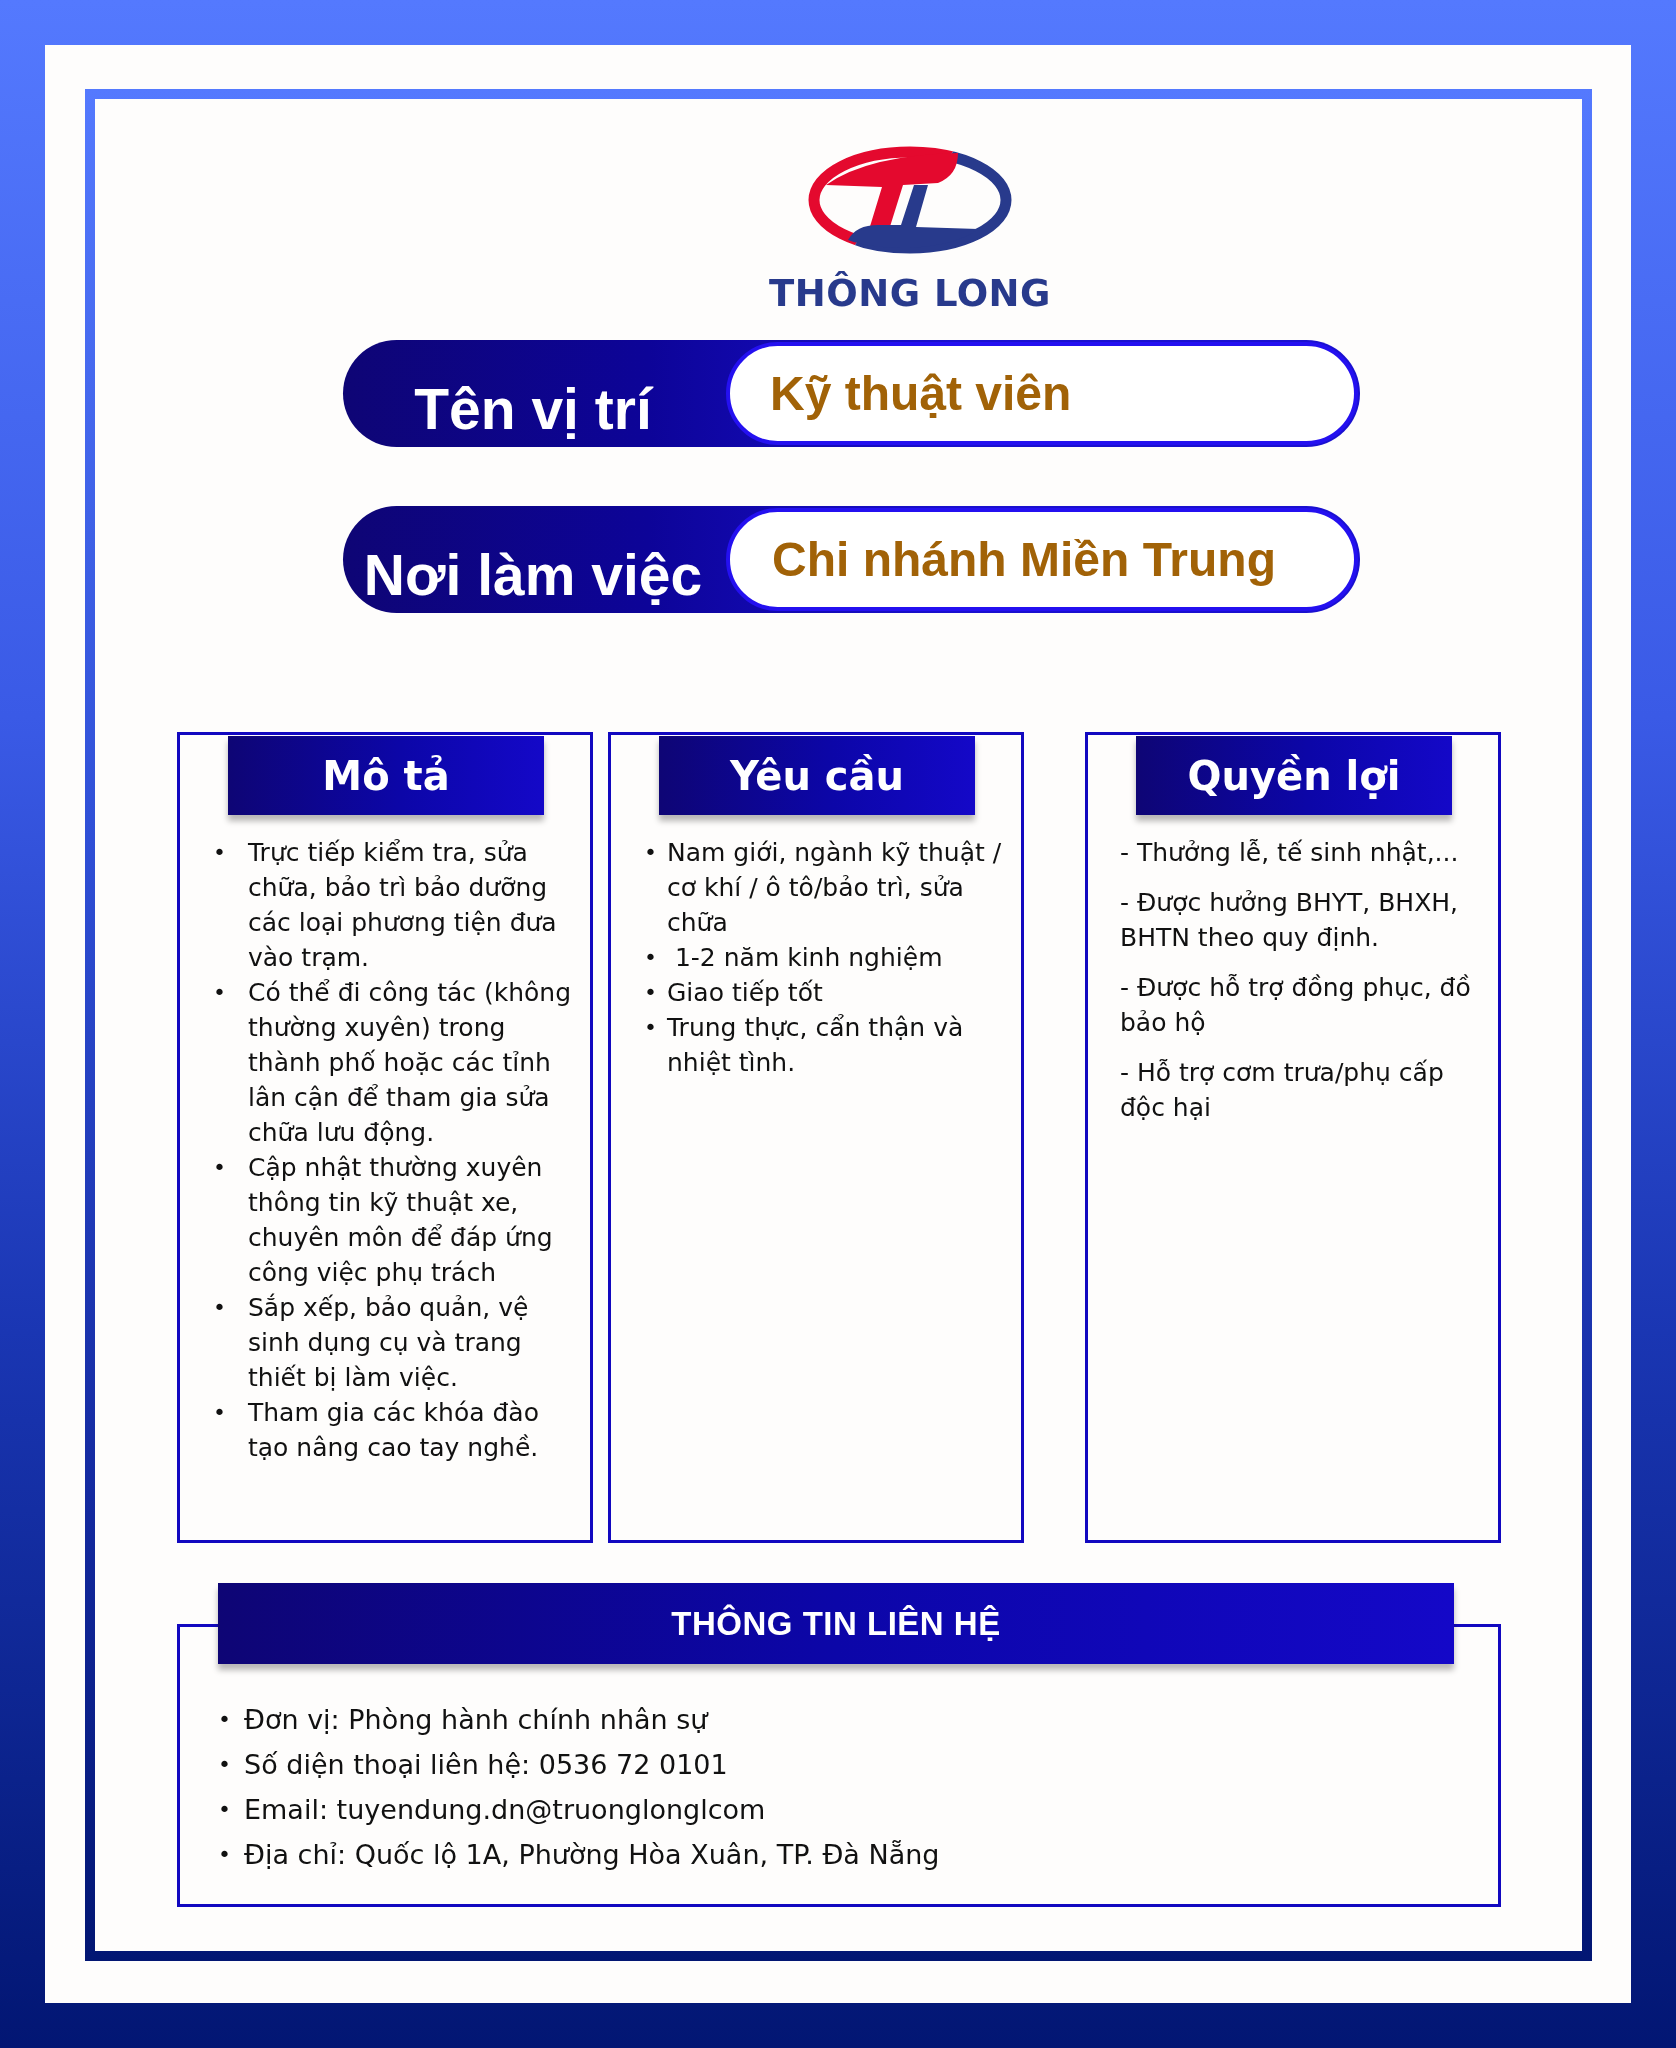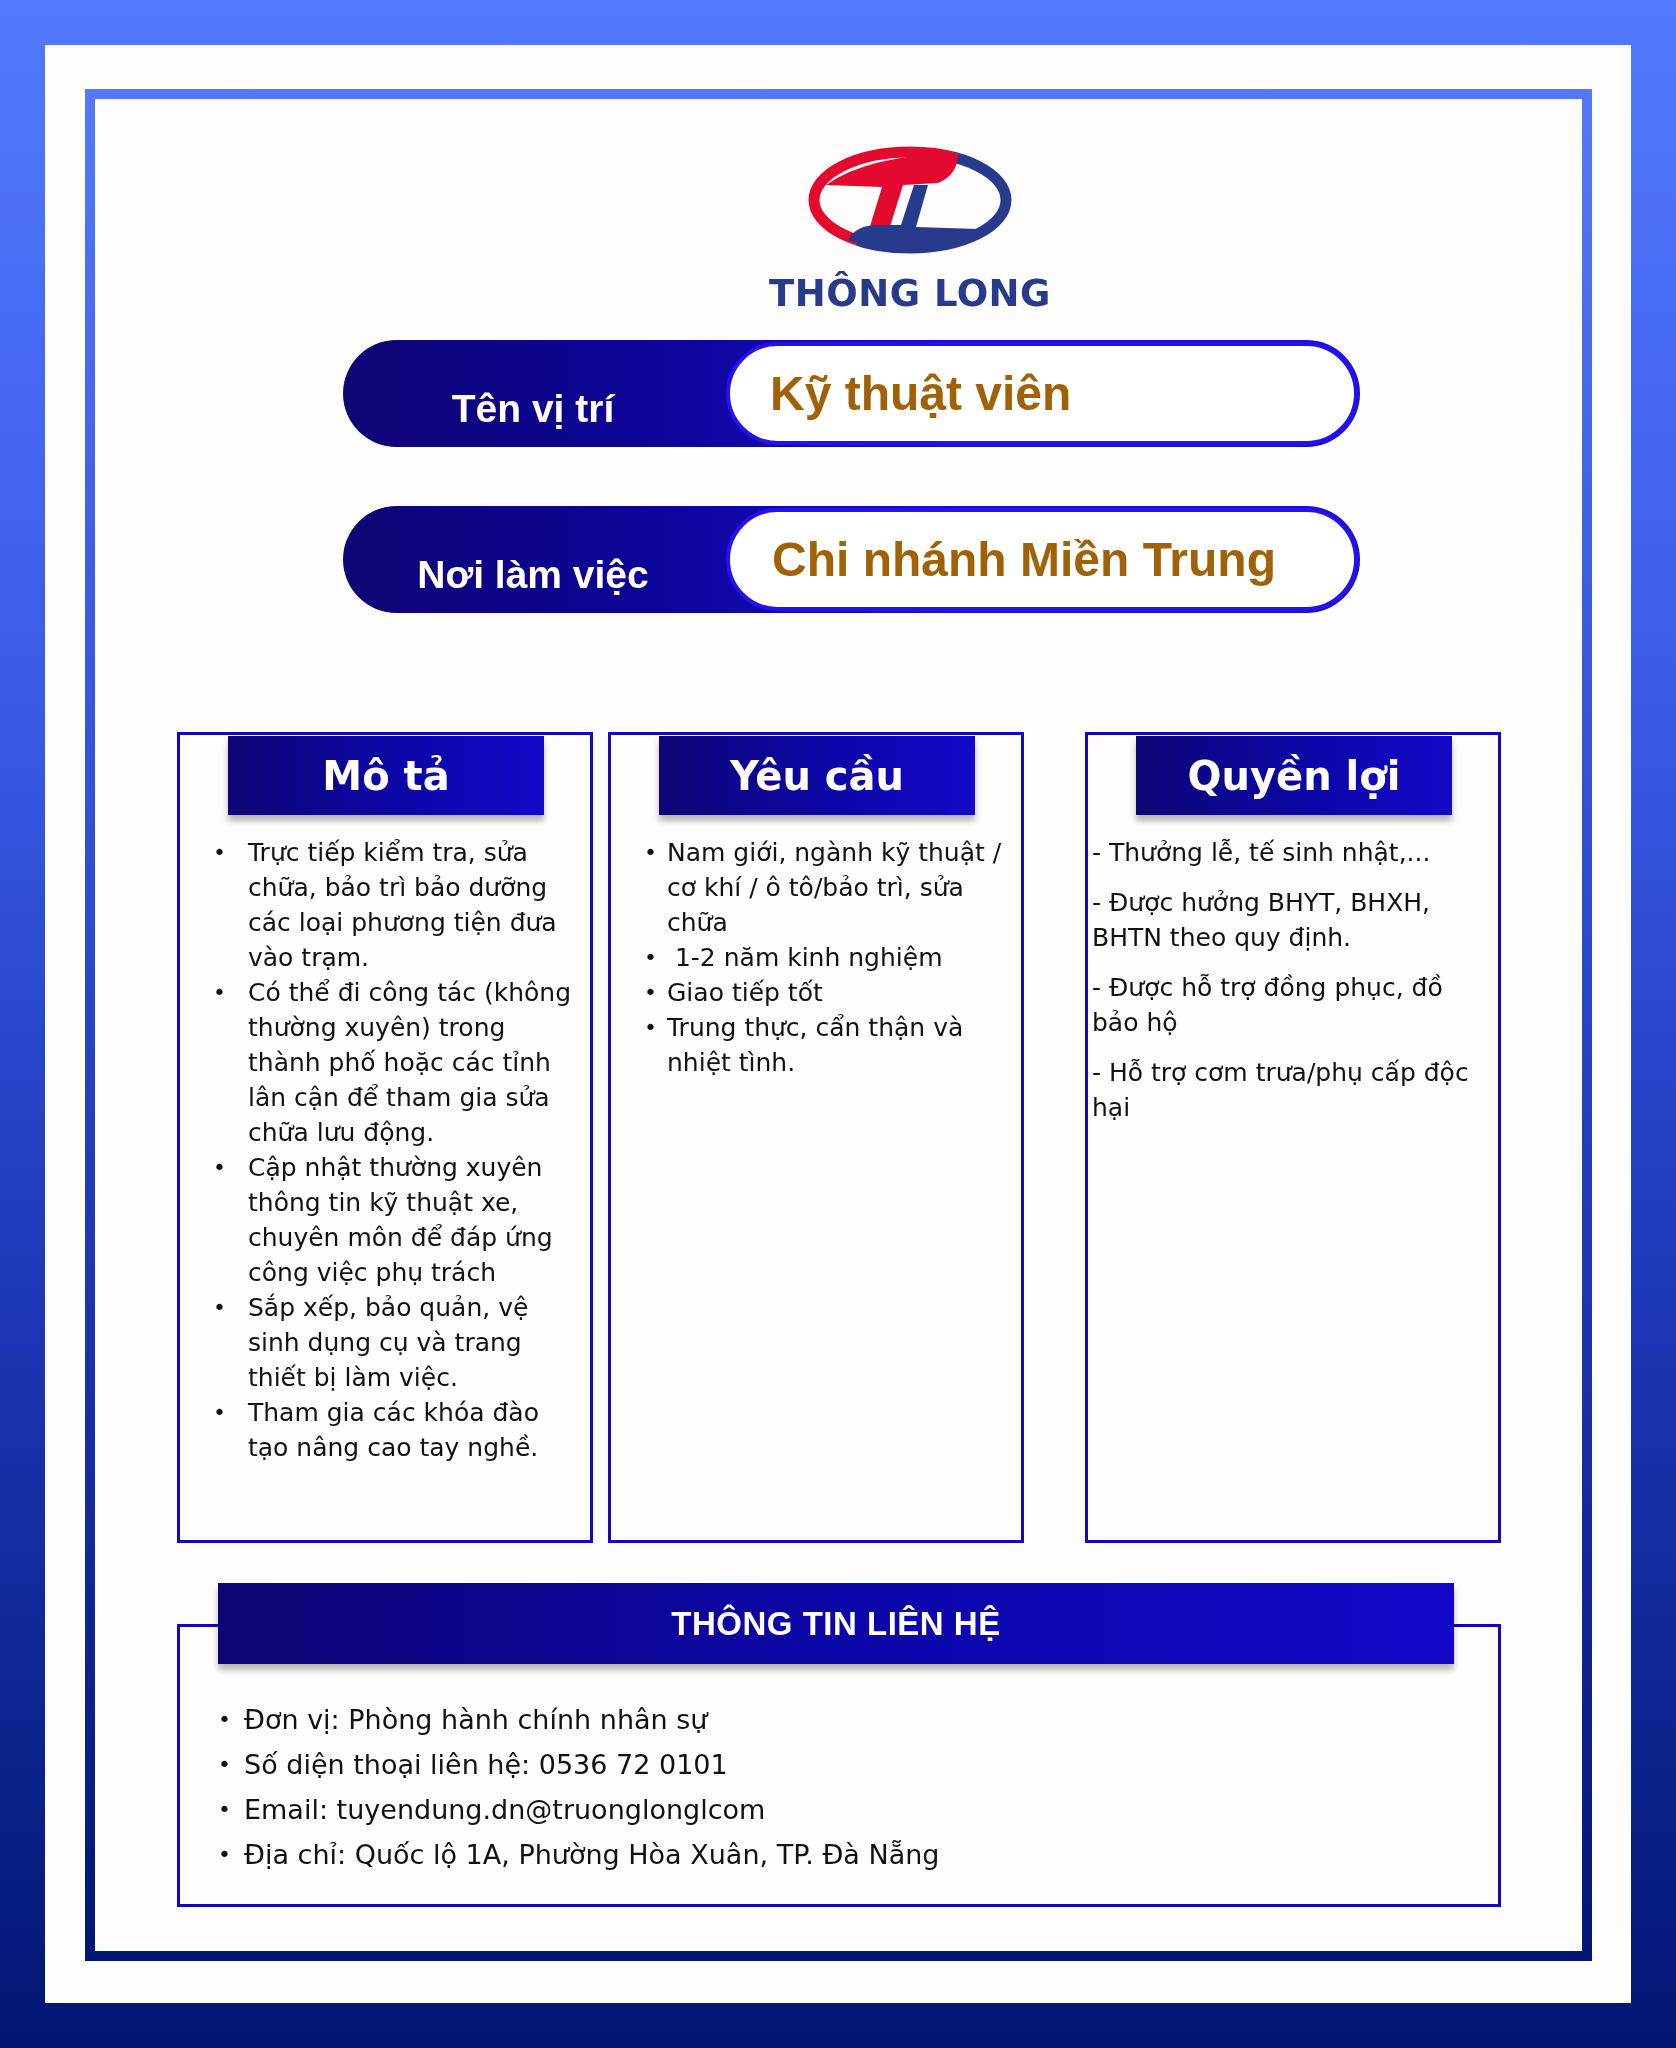--- a/index.html
+++ b/index.html
@@ -29,21 +29,21 @@
 
   
   .pill {
     position:absolute; left:343px; width:1017px; height:107px;
     border-radius:54px; background:#0d0498;
     background: linear-gradient(90deg, #0e0575 0%, #0d0498 30%, #1a10d0 60%);
   }
   .pill-label {
     position:absolute; left:0; top:0; width:380px; height:137px;
     display:flex; align-items:center; justify-content:center;
-    color:#ffffff; font-weight:bold; font-size:39px;
+    color:#ffffff; font-weight:bold; font-size:57px;
     font-family:"Liberation Sans", sans-serif;
   }
   .pill-value {
     position:absolute; left:383px; top:2px; right:2px; bottom:2px;
     background:#ffffff; border:4px solid #2410f0; border-radius:52px;
     display:flex; align-items:center; box-sizing:border-box;
     color:#a16207; font-weight:bold; font-size:48px;
     font-family:"Liberation Sans", sans-serif;
   }
   .pill-value.v1 { padding-left:40px; }
@@ -66,21 +66,21 @@
     position:absolute; top:100px; left:0; right:0;
     font-family:"DejaVu Sans", sans-serif; font-size:25px; line-height:35px; color:#111;
   }
   ul.bullets { list-style:none; margin:0; padding:0; }
   ul.bullets li { position:relative; padding-left:68px; padding-right:18px; }
   ul.bullets li::before {
     content:"•"; position:absolute; left:33px; top:0; font-size:22px;
   }
   .card-yc ul.bullets li { padding-left:56px; }
   .card-yc ul.bullets li::before { left:33px; }
-  .benefits { padding-left:4px; padding-right:10px; }
+  .benefits { padding-left:32px; padding-right:10px; }
   .benefits p { margin:0 0 15px 0; }
 
   
   .contact-box {
     position:absolute; left:177px; top:1624px; width:1324px; height:283px;
     box-sizing:border-box; border:3px solid #1208c0;
   }
   .contact-header {
     position:absolute; left:218px; top:1583px; width:1236px; height:81px;
     background: linear-gradient(90deg, #0e0575 0%, #0c06a8 50%, #1408c8 100%);

